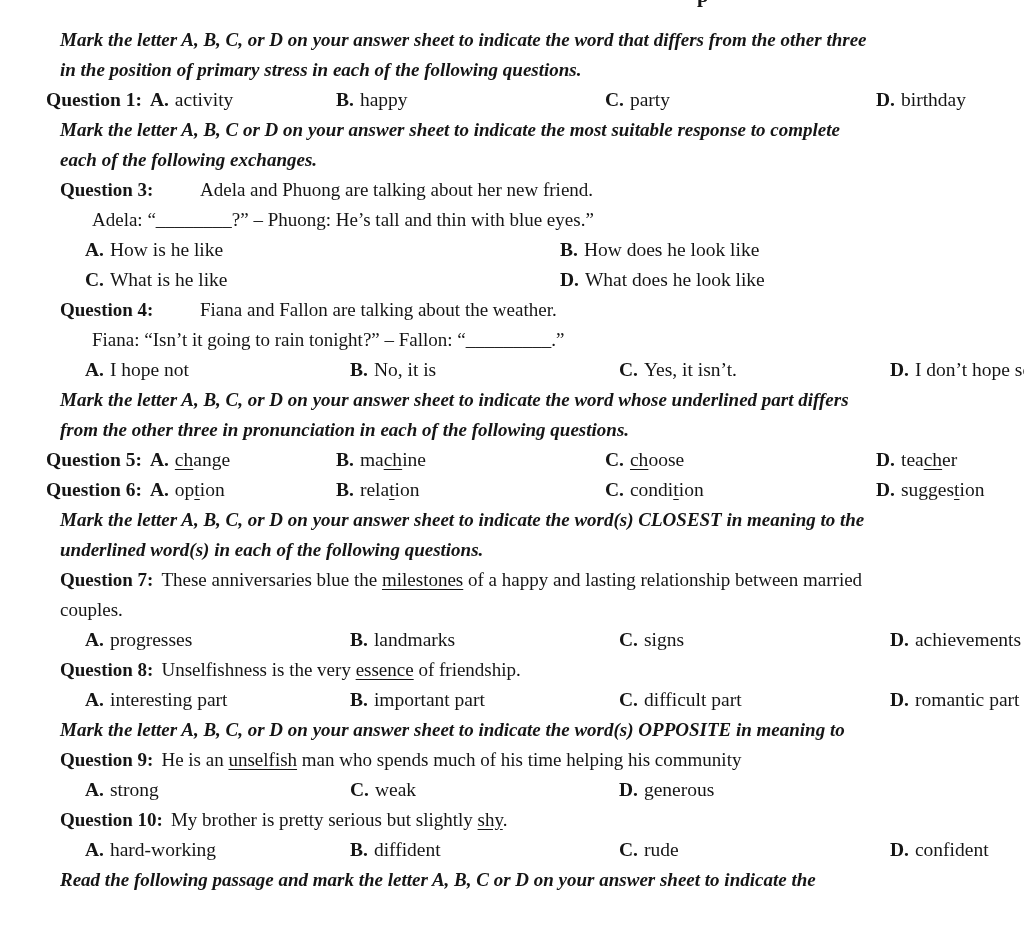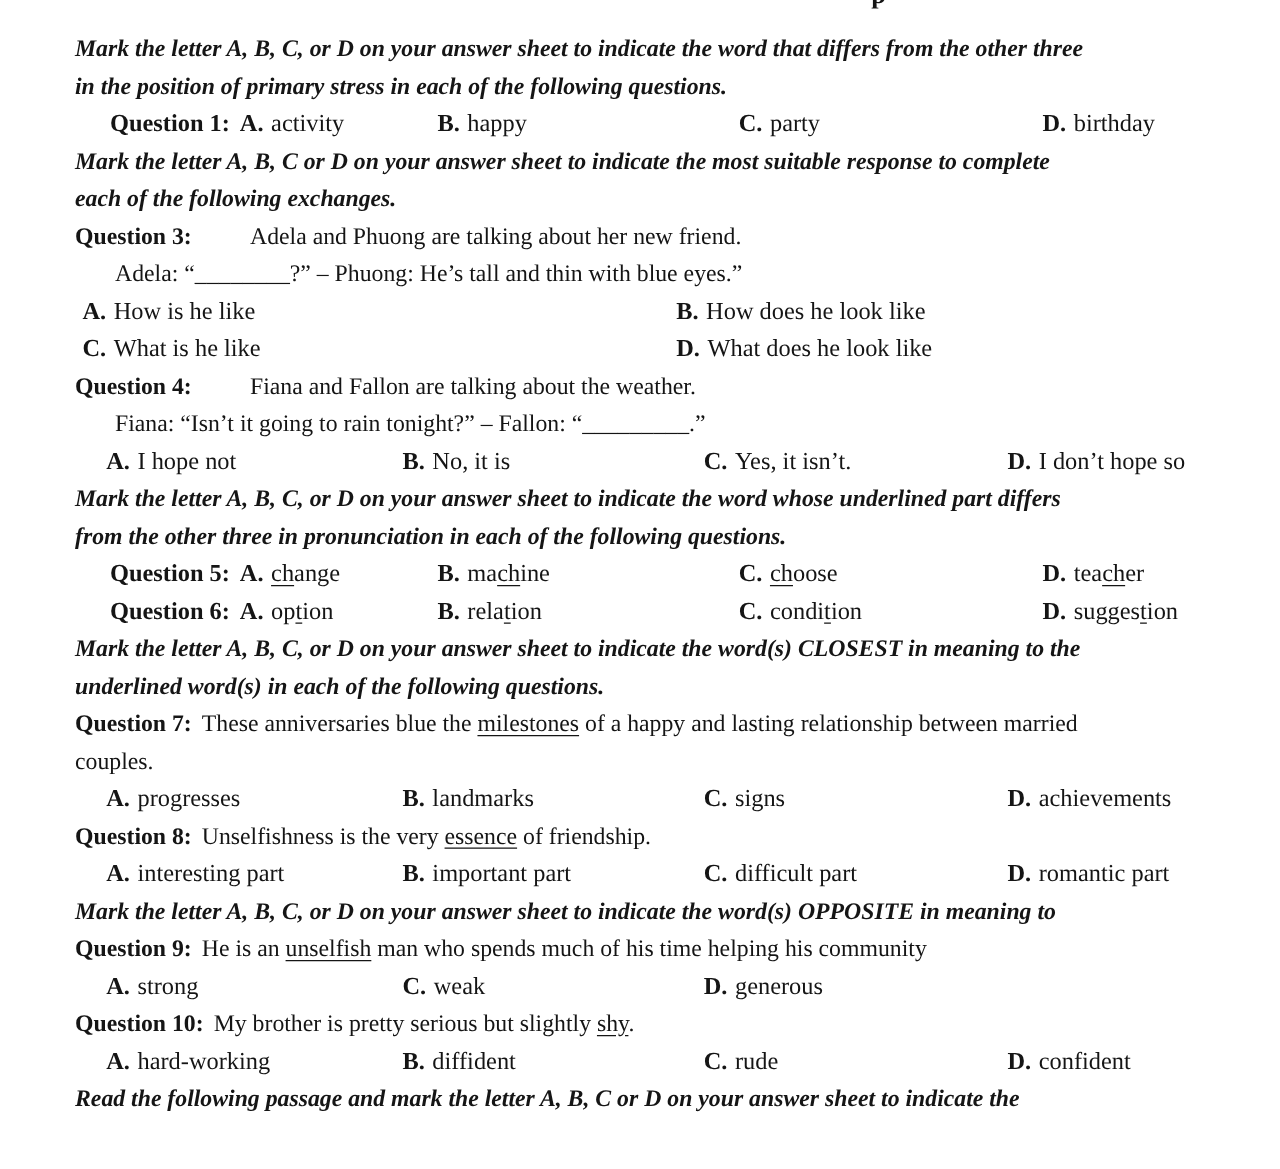--- a/index.html
+++ b/index.html
@@ -4,23 +4,23 @@
 <style>
   html,body{margin:0;padding:0;background:#ffffff;}
   body{
     width:1024px;height:935px;overflow:hidden;position:relative;
     font-family:"Liberation Serif","DejaVu Serif",serif;
     color:#151515;
   }
   .page{position:relative;width:1024px;height:935px;overflow:hidden;padding-top:25px;box-sizing:border-box;}
   .ln{height:30px;line-height:30px;font-size:19px;white-space:nowrap;padding-left:60px;}
   .row{display:grid;height:30px;line-height:30px;font-size:19.5px;white-space:nowrap;}
-  .row4q{padding-left:88px;grid-template-columns:262px 241px 243px auto;}
-  .row4o{padding-left:85px;grid-template-columns:237px 241px 243px auto;}
-  .row2o{padding-left:66px;grid-template-columns:475px auto;}
+  .row4q{padding-left:46px;grid-template-columns:262px 241px 243px auto;gap:28px;}
+  .row4o{padding-left:85px;grid-template-columns:237px 241px 243px auto;gap:28px;}
+  .row2o{padding-left:85px;grid-template-columns:475px auto;}
   .instr{font-weight:bold;font-style:italic;}
   .ql{font-weight:bold;margin-right:8px;}
   .qlw{font-weight:bold;display:inline-block;width:140px;}
   .ol{font-weight:bold;margin-right:6px;}
   .u{text-decoration:underline;text-underline-offset:3px;}
   .dialog{padding-left:92px;}
   .cell{white-space:nowrap;}
   .top-frag{position:absolute;left:697px;top:-17px;font-weight:bold;font-size:21px;}
 </style>
 </head>

